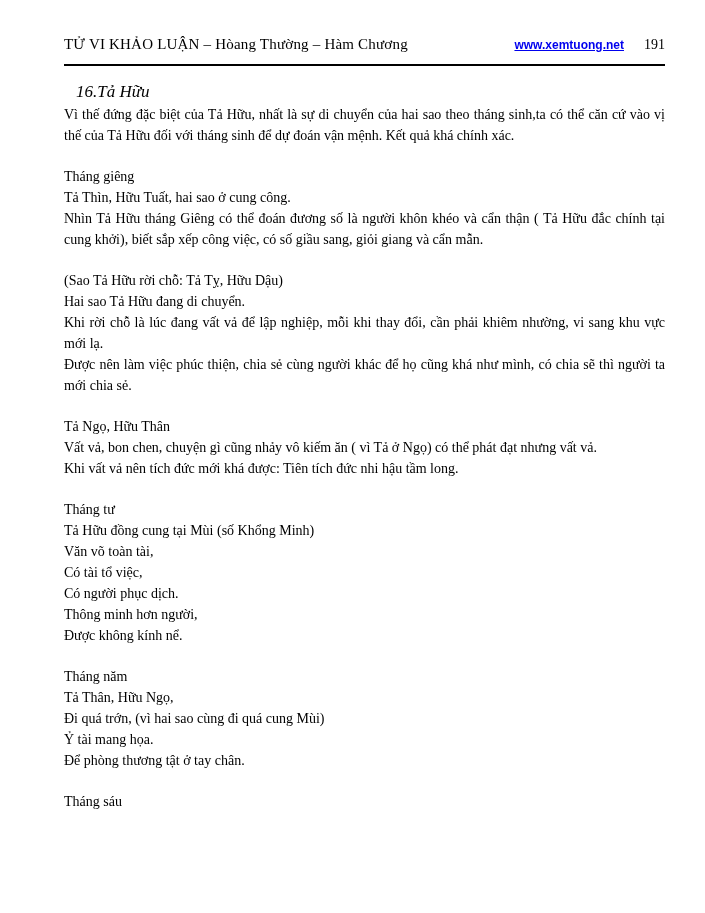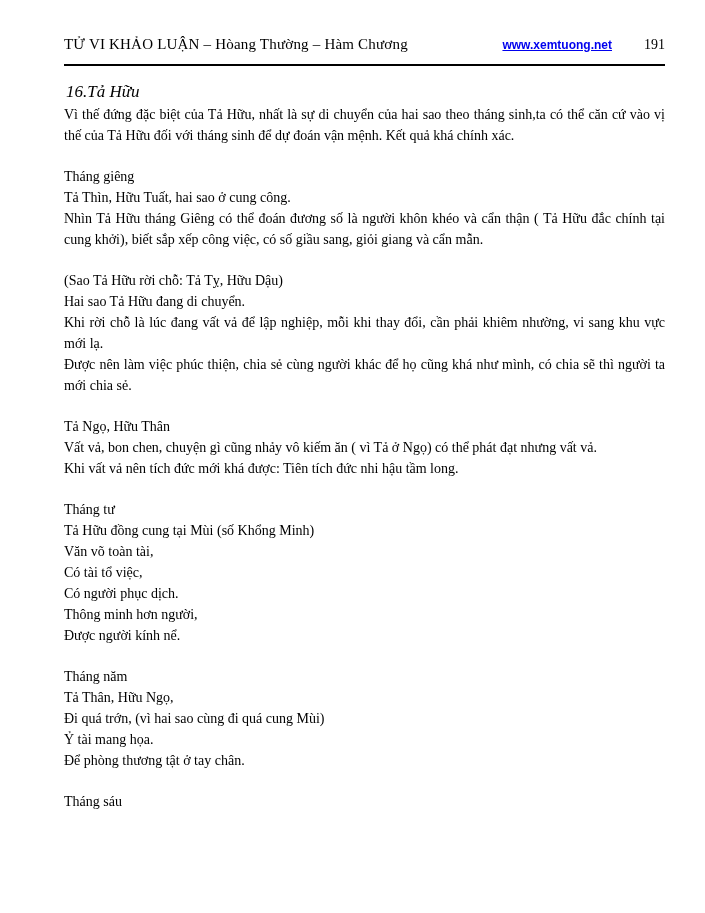--- a/index.html
+++ b/index.html
@@ -25,33 +25,33 @@
   .header-title { font-size: 15px; letter-spacing: 0.2px; }
   .header-right { display: flex; align-items: baseline; }
   .header-link {
     font-family: "Liberation Sans", "DejaVu Sans", sans-serif;
     font-weight: bold;
     font-size: 12px;
     color: #0000ee;
     text-decoration: underline;
     cursor: pointer;
   }
-  .page-number { margin-left: 32px; font-size: 14px; }
+  .page-number { margin-left: 20px; font-size: 14px; }
   .header-rule {
     border: none;
     border-top: 2px solid #000000;
     margin: 8px 0 15px 0;
   }
   .para { text-align: justify; margin: 0; }
   .intro-para { margin-bottom: 10px; }
   .section-heading {
     font-style: italic;
     font-weight: normal;
     font-size: 17px;
-    margin: 6px 0 1px 2px;
+    margin: 6px 0 1px 12px;
     line-height: 22px;
   }
   .month { margin-top: 20px; }
   .month-title { font-weight: normal; }
   .month-line { text-align: justify; margin: 0; }
 </style>
 </head>
 <body>
 
 <div class="page">
@@ -90,21 +90,21 @@
     <div class="month-line">Khi vất vả nên tích đức mới khá được: Tiên tích đức nhi hậu tầm long.</div>
   </div>
 
   <div class="month">
     <div class="month-title">Tháng tư</div>
     <div class="month-line">Tả Hữu đồng cung tại Mùi (số Khổng Minh)</div>
     <div class="month-line">Văn võ toàn tài,</div>
     <div class="month-line">Có tài tổ việc,</div>
     <div class="month-line">Có người phục dịch.</div>
     <div class="month-line">Thông minh hơn người,</div>
-    <div class="month-line">Được người kính nể.</div>
+    <div class="month-line">Được không kính nể.</div>
   </div>
 
   <div class="month">
     <div class="month-title">Tháng năm</div>
     <div class="month-line">Tả Thân, Hữu Ngọ,</div>
     <div class="month-line">Đi quá trớn, (vì hai sao cùng đi quá cung Mùi)</div>
     <div class="month-line">Ỷ tài mang họa.</div>
     <div class="month-line">Để phòng thương tật ở tay chân.</div>
   </div>
 

